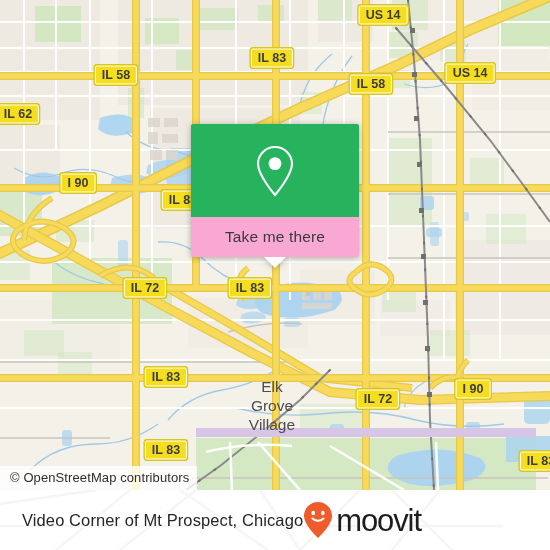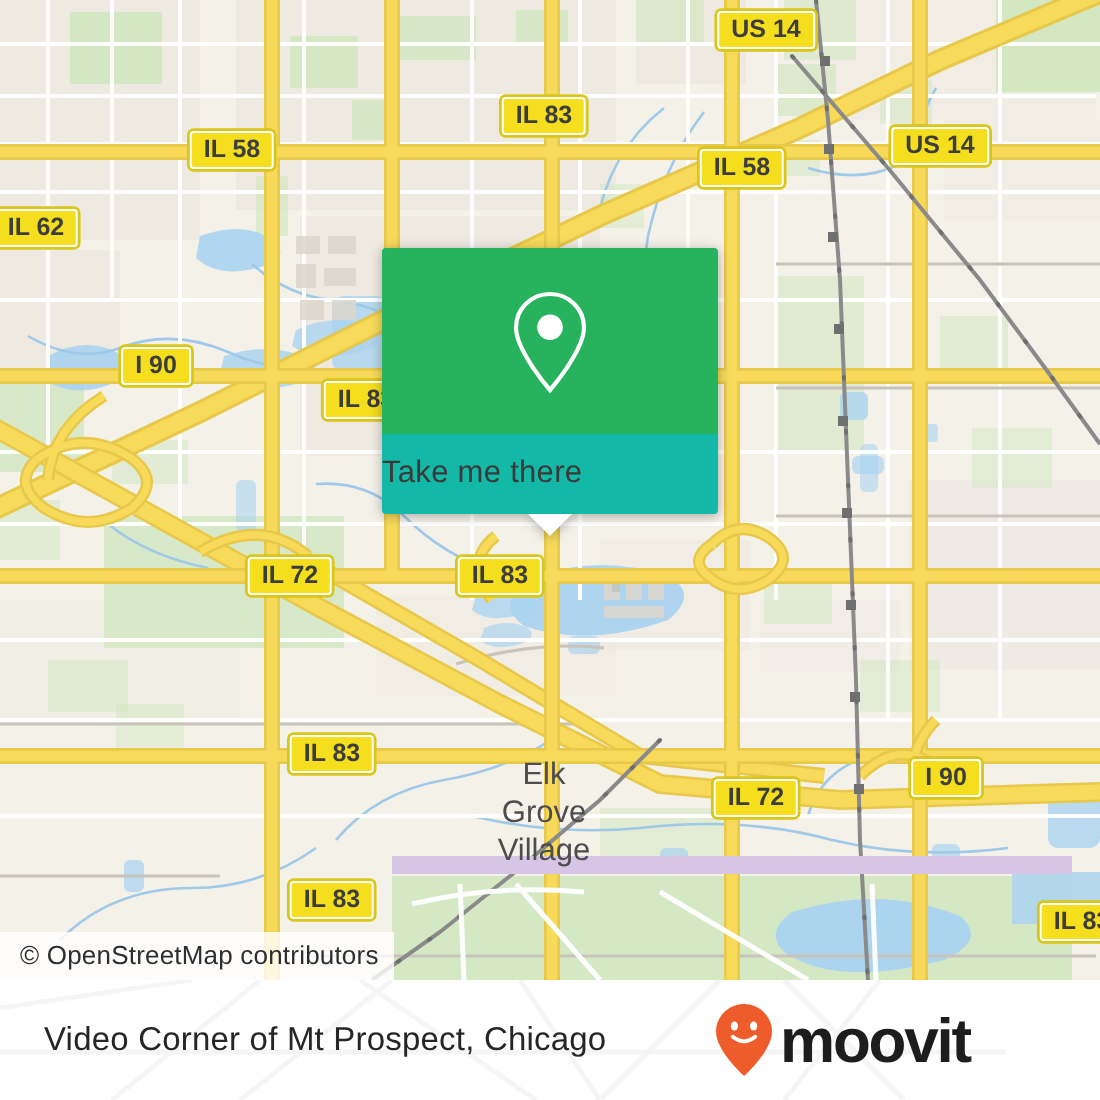--- a/index.html
+++ b/index.html
@@ -31,56 +31,56 @@
   #popup{
     position:absolute;left:191px;top:124px;width:168px;
     filter:drop-shadow(0 1px 3px rgba(0,0,0,.30));
   }
   #popup .ph{
     height:93px;background:#27b35e;
     display:flex;align-items:center;justify-content:center;
     border-radius:2px 2px 0 0;
   }
   #popup .pb{
-    height:40px;background:#14b8a6;
-    display:flex;align-items:center;justify-content:flex-start;
+    height:40px;background:#f9a8d4;
+    display:flex;align-items:center;justify-content:center;
     border-radius:0 0 2px 2px;
     position:relative;
   }
   #popup .pb span{
     font-size:15.5px;color:#3a3a3a;letter-spacing:.15px;
   }
   #popup .tail{
     position:absolute;left:50%;top:100%;margin-left:-11px;
     width:0;height:0;
     border-left:11px solid transparent;
     border-right:11px solid transparent;
     border-top:11px solid #ffffff;
   }
 
   
   #footer{
     position:absolute;left:0;top:490px;width:503px;height:60px;
     background:#ffffff;
-    display:flex;align-items:center;justify-content:space-between;
+    display:flex;align-items:center;justify-content:flex-start;
     padding:0 18px 0 22px;box-sizing:border-box;
     overflow:hidden;
   }
   #footer .ghost{
     position:absolute;left:0;top:0;width:550px;height:60px;
     opacity:.5;pointer-events:none;
   }
   #place-title{
     font-size:16.5px;color:#262626;letter-spacing:.1px;
     position:relative;z-index:2;white-space:nowrap;
   }
   #brand{display:flex;align-items:center;gap:3px;position:relative;z-index:2;}
   #brand .word{
     font-size:31px;color:#1d1d1d;letter-spacing:-1.1px;
-    font-weight:700;line-height:1;
+    font-weight:400;line-height:1;
   }
 </style>
 </head>
 <body>
 
 <div id="root">
 
   <div id="map">
     <svg viewBox="0 0 550 490" xmlns="http://www.w3.org/2000/svg">
       <defs>

